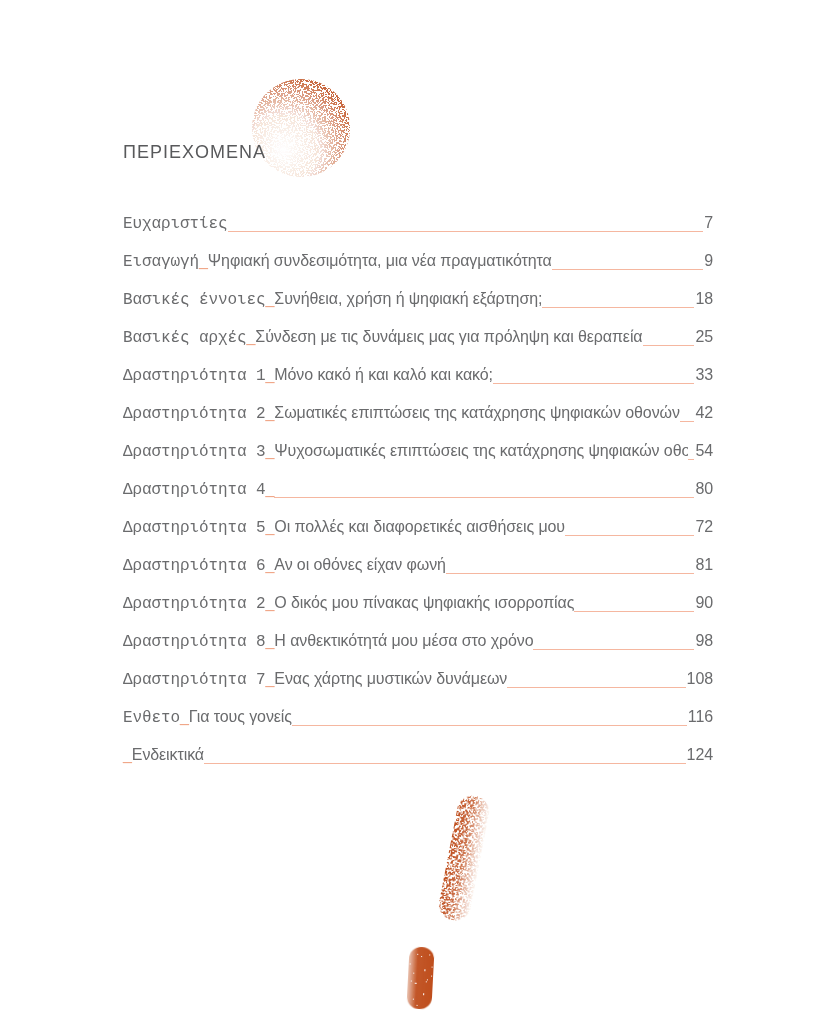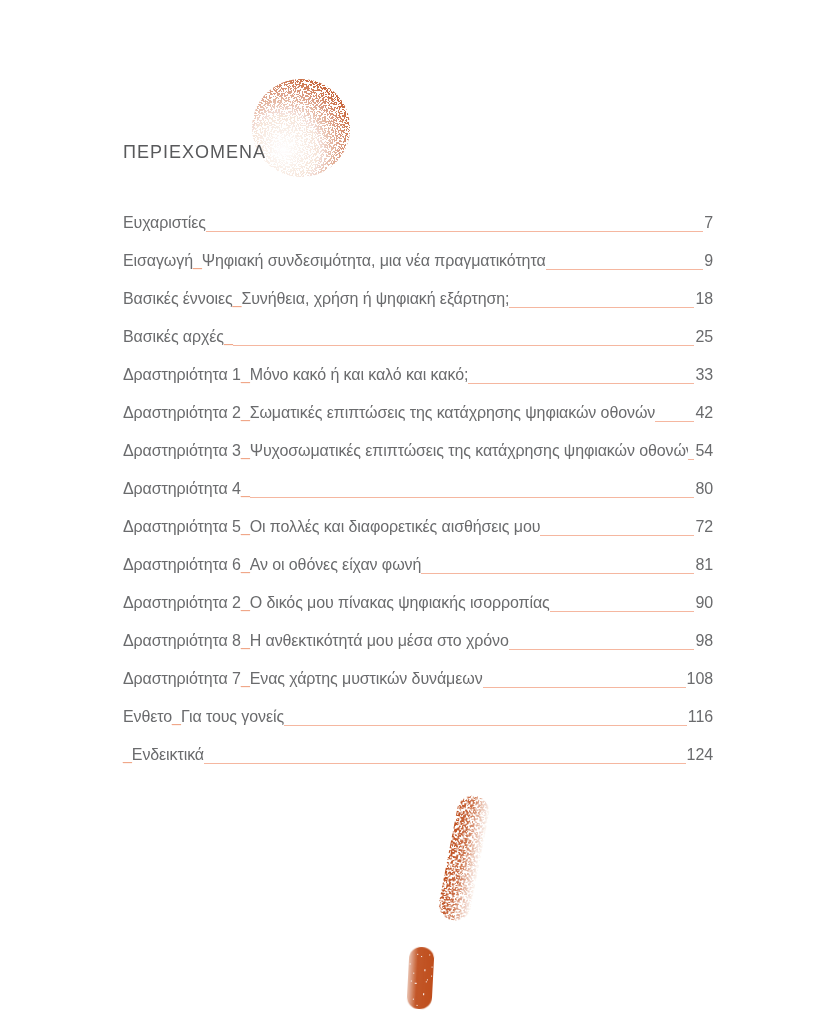--- a/index.html
+++ b/index.html
@@ -26,21 +26,21 @@
   }
   .toc{
     position:absolute;left:123px;top:204px;right:127px;
   }
   .toc-row{
     display:flex;align-items:baseline;
     height:38px;line-height:38px;
     font-size:16px;letter-spacing:-0.1px;
     color:var(--text);white-space:nowrap;
   }
-  .toc-row .t1{flex:0 0 auto;}
+  .toc-row .t1{flex:0 0 auto;font-family:Liberation Mono, monospace;}
   .toc-row .sep{flex:0 0 auto;color:var(--separator);}
   .toc-row .t2{flex:0 1 auto;min-width:0;overflow:hidden;}
   .toc-row .leader{
     flex:1 1 auto;min-width:6px;
     height:1px;border-bottom:1.5px solid var(--leader);
     position:relative;top:4px;
   }
   .toc-row .pnum{flex:0 0 auto;margin-left:1px;}
   .deco{position:absolute;pointer-events:none;}
   .deco-blob{left:250px;top:70px;}
@@ -130,20 +130,21 @@
     <div class="toc-row">
       <span class="t1">Βασικές έννοιες</span>
         <span class="sep">_</span>
         <span class="t2">Συνήθεια, χρήση ή ψηφιακή εξάρτηση;</span>
       <span class="leader"></span>
       <span class="pnum">18</span>
     </div>
     <div class="toc-row">
       <span class="t1">Βασικές αρχές</span>
         <span class="sep">_</span>
+        <span class="t2">Σύνδεση με τις δυνάμεις μας για πρόληψη και θεραπεία</span>
       <span class="leader"></span>
       <span class="pnum">25</span>
     </div>
     <div class="toc-row">
       <span class="t1">Δραστηριότητα 1</span>
         <span class="sep">_</span>
         <span class="t2">Μόνο κακό ή και καλό και κακό;</span>
       <span class="leader"></span>
       <span class="pnum">33</span>
     </div>

